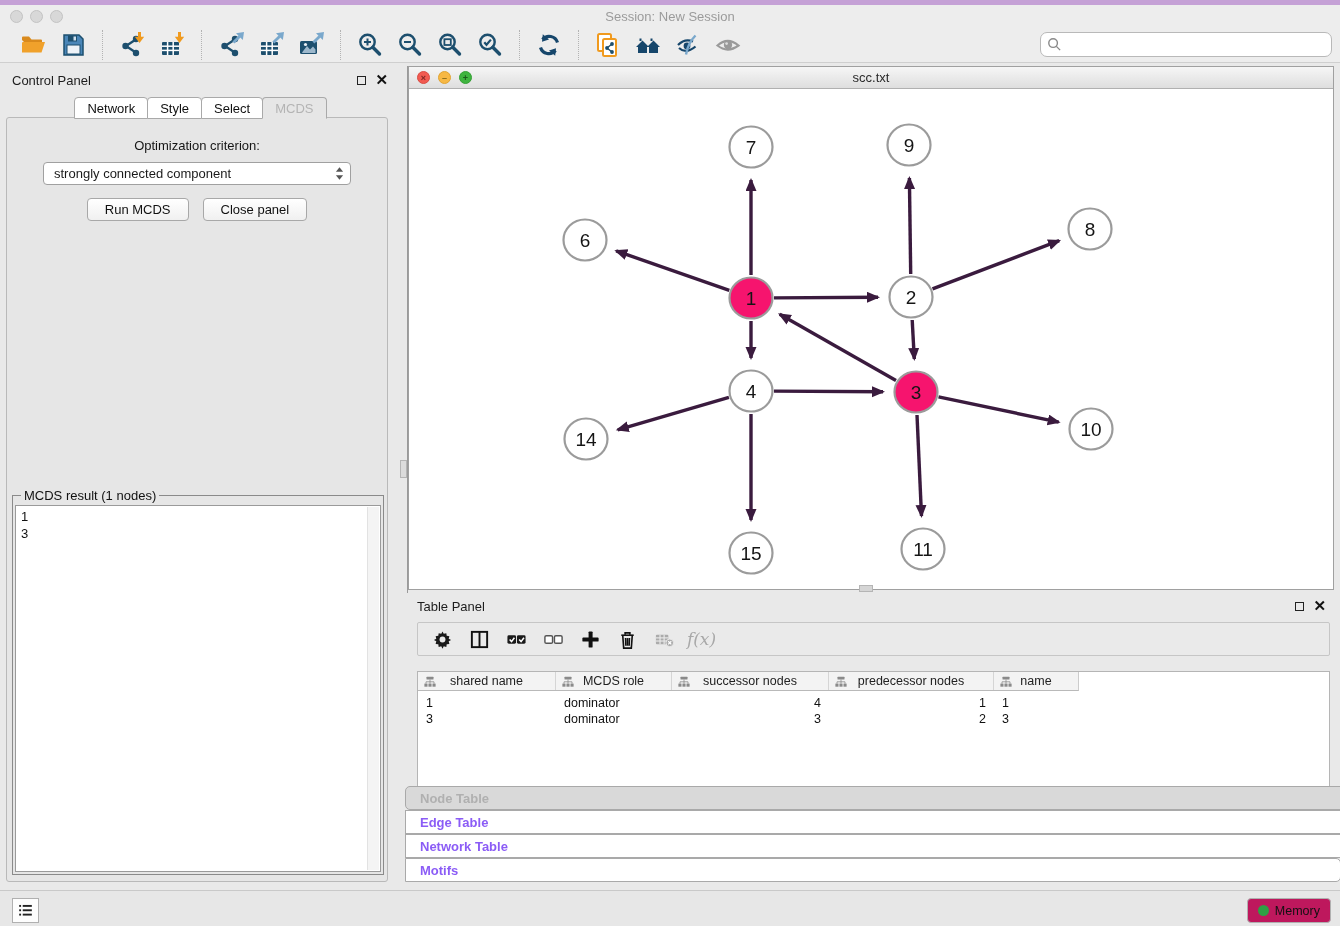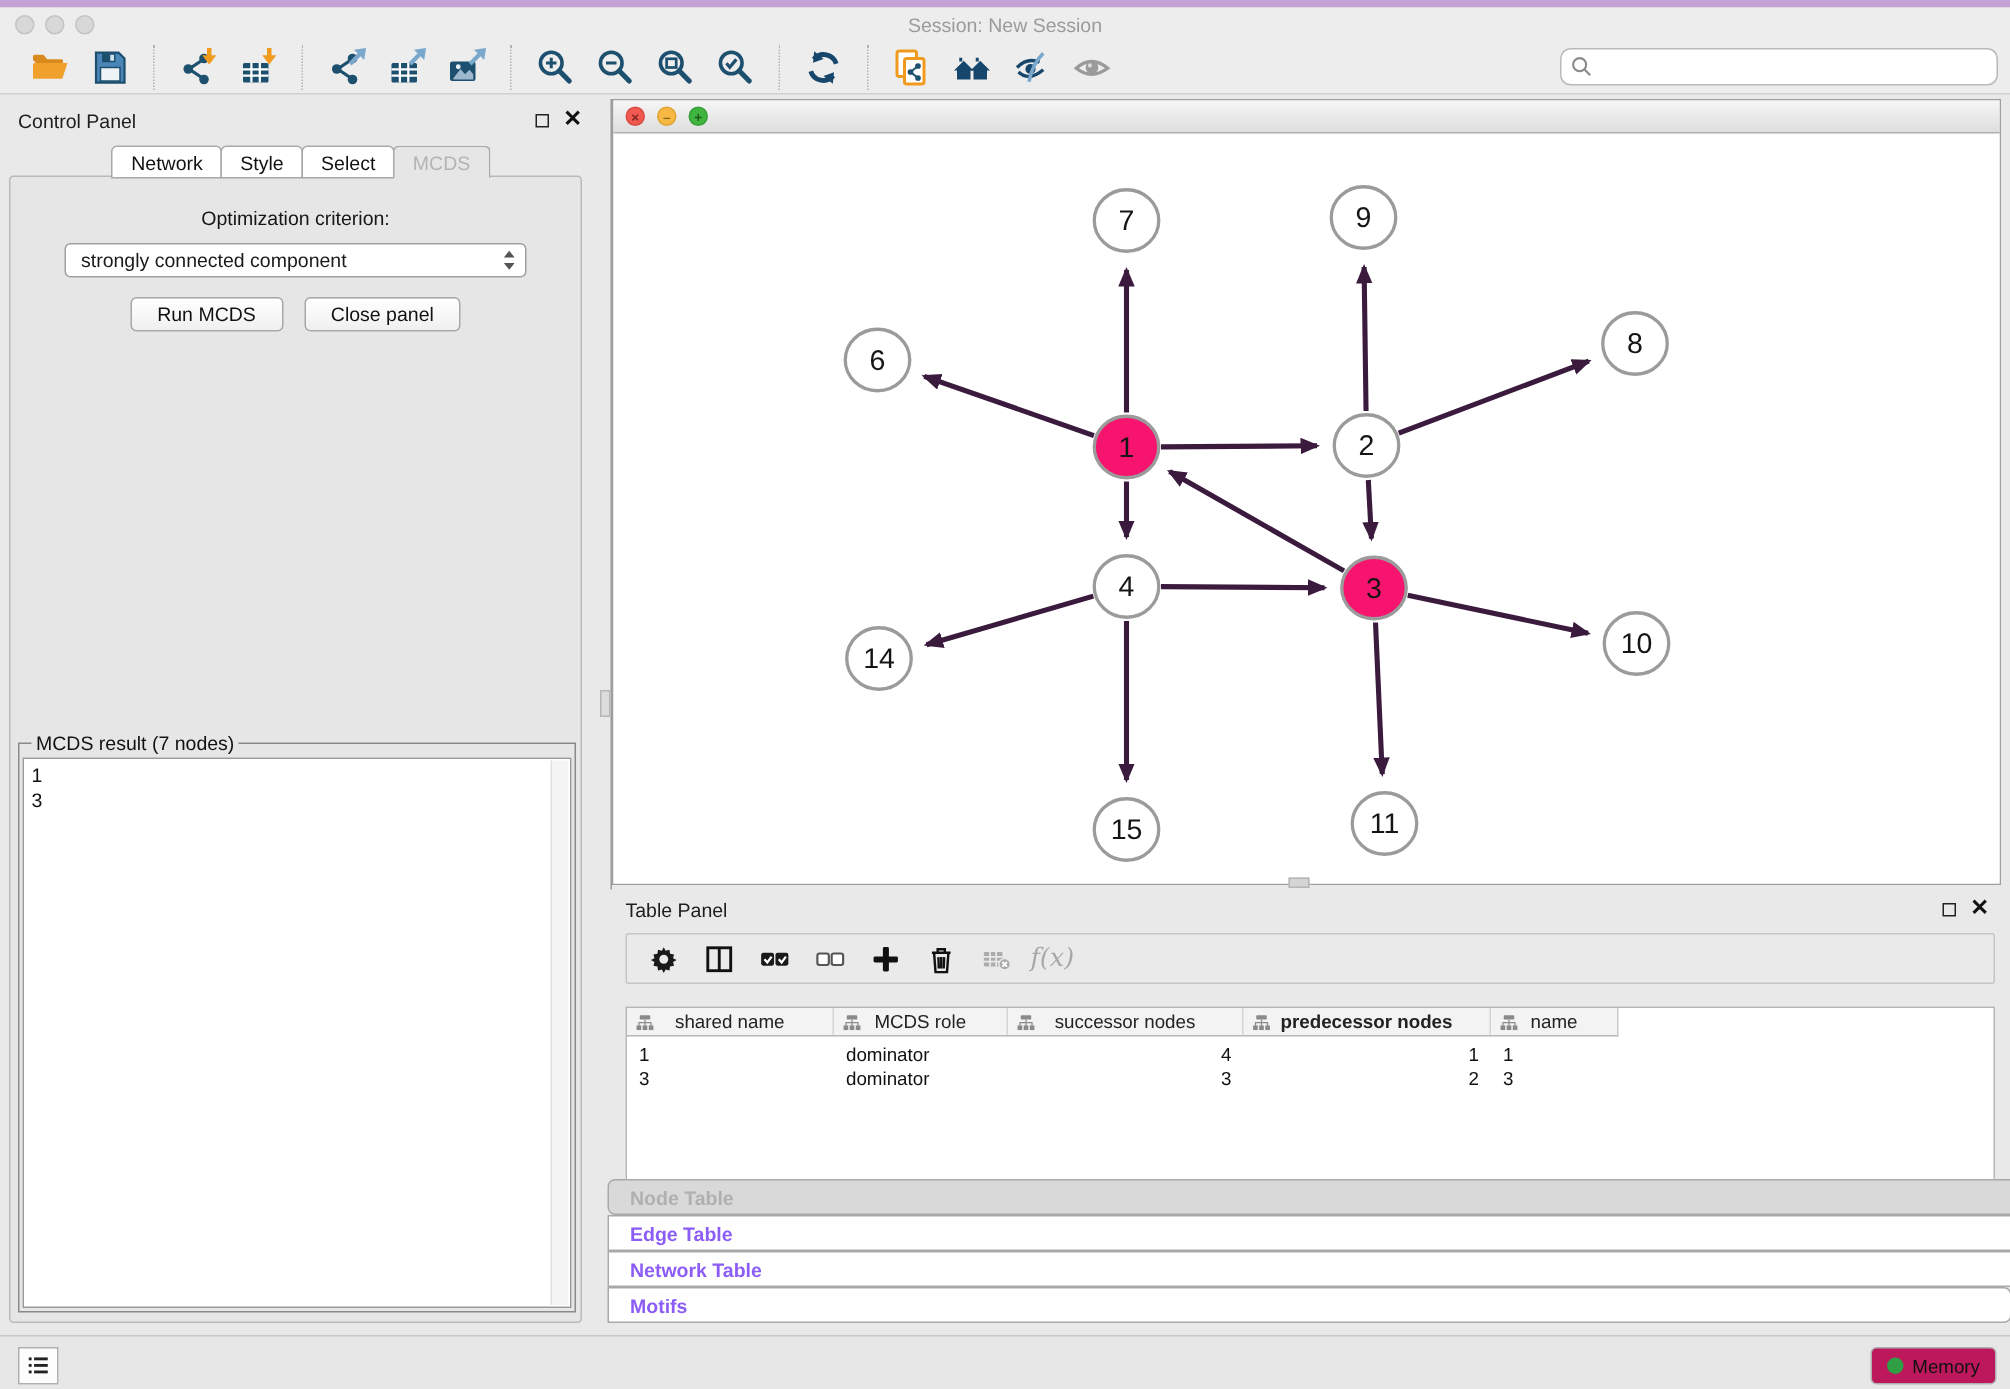--- a/index.html
+++ b/index.html
@@ -360,41 +360,42 @@
             <path d="M5 1 L9 6 H1 Z" fill="#555"></path>
             <path d="M5 15 L1 10 H9 Z" fill="#555"></path>
           </svg>
       </span>
     </div>
     <div class="btn-row">
       <button class="pbtn">Run MCDS</button>
       <button class="pbtn">Close panel</button>
     </div>
     <div class="groupbox">
-      <span class="groupbox-label">MCDS result (7 nodes)</span>
+      <span class="groupbox-label">MCDS result (1 nodes)</span>
       <div class="result-area">
         <div class="result-lines">
             <div>1</div>
             <div>3</div>
           </div>
         <div class="result-scroll"></div>
       </div>
     </div>
   </div>
 
   <div class="v-divider"></div>
   <div class="v-handle"></div>
 
   <div class="netwin">
     <div class="netwin-titlebar">
       <div class="traffic">
         <span class="tl red">×</span>
         <span class="tl yellow">–</span>
         <span class="tl green">+</span>
       </div>
+      <div class="netwin-title">scc.txt</div>
     </div>
     <div class="net-canvas"><svg width="924" height="500" viewBox="0 0 924 500">
           <defs>
             <marker id="arw" markerUnits="userSpaceOnUse" markerWidth="16" markerHeight="14" refX="11" refY="5.5" orient="auto">
               <path d="M0 0 L13 5.5 L0 11 Z" fill="#3a1b3e"></path>
             </marker>
           </defs>
           <line x1="342.0" y1="186.0" x2="342.0" y2="91.0" stroke="#3a1b3e" stroke-width="3.4" marker-end="url(#arw)"></line>
           <line x1="320.3" y1="201.4" x2="207.2" y2="161.9" stroke="#3a1b3e" stroke-width="3.4" marker-end="url(#arw)"></line>
           <line x1="365.0" y1="208.9" x2="469.0" y2="208.2" stroke="#3a1b3e" stroke-width="3.4" marker-end="url(#arw)"></line>
@@ -584,21 +585,21 @@
                   <rect x="0.4" y="7.6" width="3.1" height="3.1"></rect>
                   <rect x="4.45" y="7.6" width="3.1" height="3.1"></rect>
                   <rect x="8.5" y="7.6" width="3.1" height="3.1"></rect>
                 </g>
                 <g stroke="#8a8a8a" stroke-width="0.8" fill="none">
                   <path d="M6 3.6 V7.6 M2 7.6 V5.8 H10 V7.6"></path>
                 </g>
               </svg></span>
             <span>successor nodes</span>
           </div>
-          <div class="th" style="width: 165px; font-weight: bold;">
+          <div class="th" style="width: 165px;">
             <span class="hic"><svg viewBox="0 0 12 12">
                 <g fill="#8a8a8a">
                   <rect x="2.5" y="0.8" width="7" height="2.8" rx="0.5"></rect>
                   <rect x="0.4" y="7.6" width="3.1" height="3.1"></rect>
                   <rect x="4.45" y="7.6" width="3.1" height="3.1"></rect>
                   <rect x="8.5" y="7.6" width="3.1" height="3.1"></rect>
                 </g>
                 <g stroke="#8a8a8a" stroke-width="0.8" fill="none">
                   <path d="M6 3.6 V7.6 M2 7.6 V5.8 H10 V7.6"></path>
                 </g>

